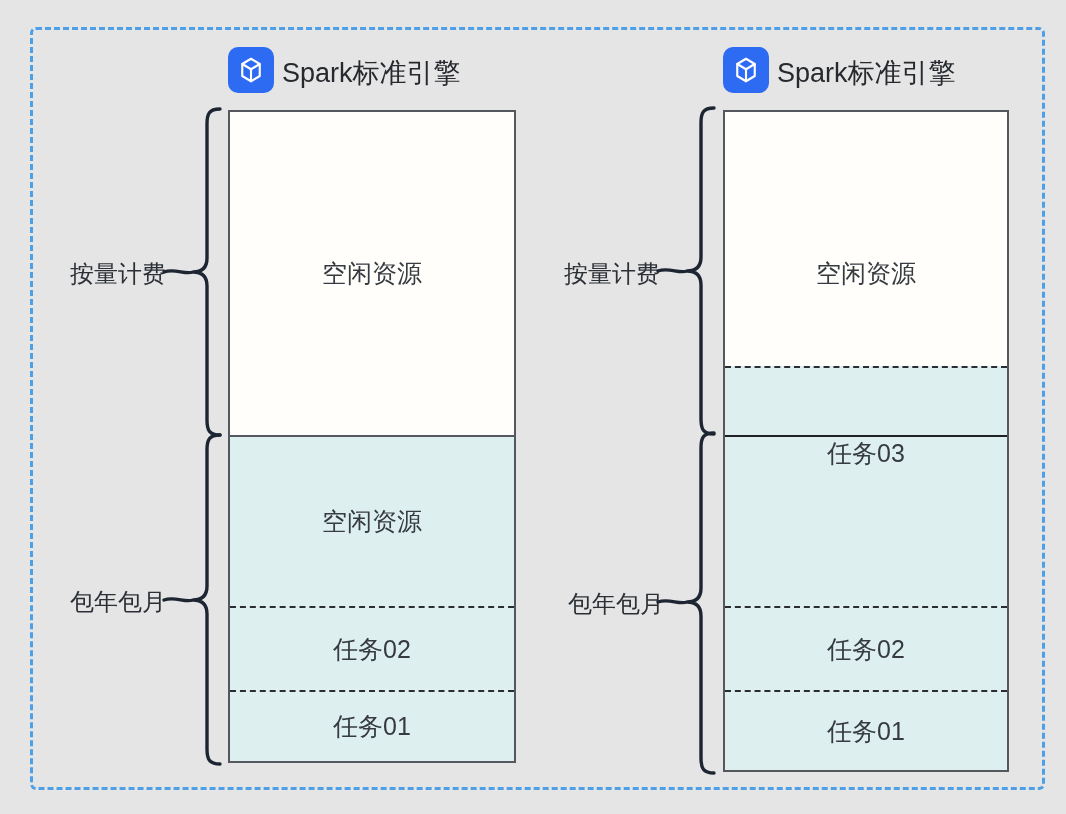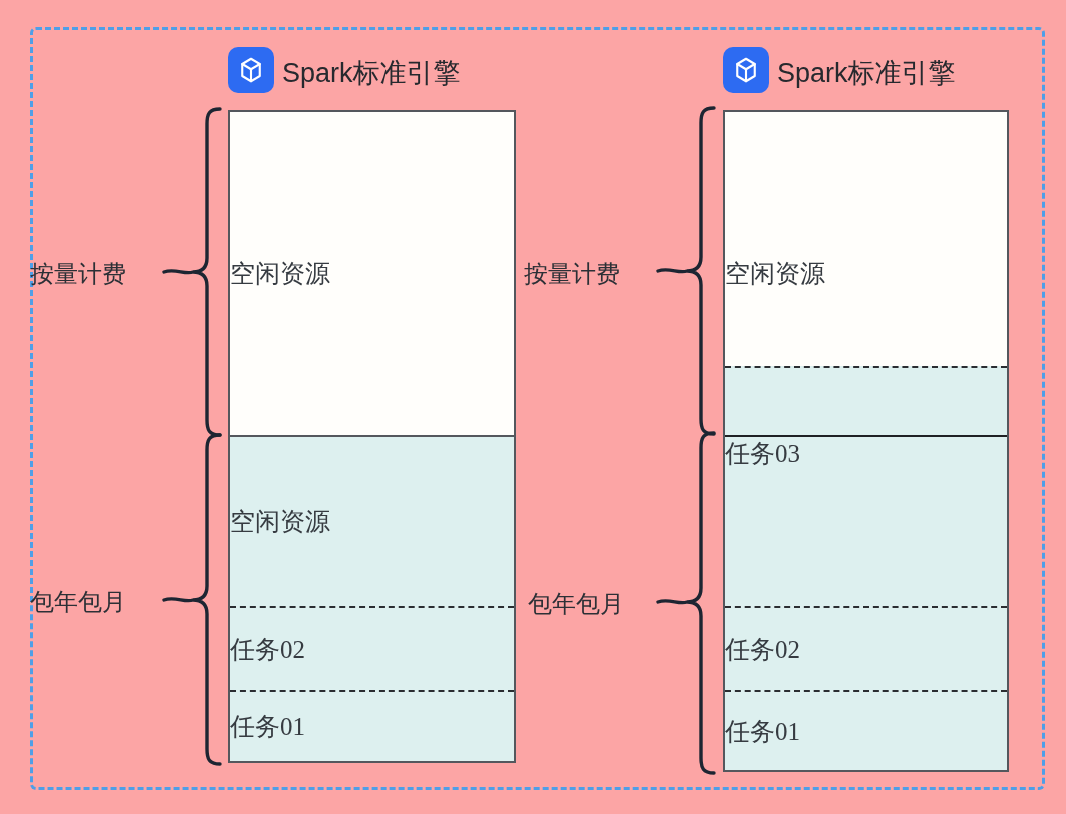--- a/index.html
+++ b/index.html
@@ -3,21 +3,21 @@
 <meta charset="utf-8">
 <style>
   html,body{margin:0;padding:0;}
   body{
     font-family:"Liberation Sans","DejaVu Sans",sans-serif;
     background:#fffdf7;
   }
   .canvas{
     position:relative;
     width:1066px;height:814px;
-    background:#fca5a5;
+    background:#e5e5e5;
     overflow:hidden;
   }
   .outer-border{
     position:absolute;
     left:30px;top:27px;width:1015px;height:763px;
     border:3px dashed #4d9fe8;
     border-radius:6px;
     box-sizing:border-box;
   }
   
@@ -36,40 +36,39 @@
   }
   
   .stack-rect{
     position:absolute;top:110px;
     border:2px solid #54575d;
     box-sizing:border-box;
     background:#fffefb;
   }
   .region{
     position:absolute;left:0;right:0;
-    display:flex;align-items:center;
+    display:flex;align-items:center;justify-content:center;
     box-sizing:border-box;
-    font-family:Liberation Serif, serif;
   }
   .block-text{
     font-size:25px;color:#363b41;
     white-space:nowrap;
   }
   .cyan{background:#ddf0ef;}
   .dash-top{border-top:2px dashed #2a2d31;}
   .solid-bottom-gray{border-bottom:2px solid #54575d;}
   .solid-line-dark{
     position:absolute;left:0;right:0;height:0;
     border-top:2px solid #1f2124;
   }
   
   .side-label{
     position:absolute;
     font-size:24px;color:#2c3036;
-    text-align:left;
+    text-align:right;
     white-space:nowrap;
   }
   .brace{position:absolute;}
 </style>
 </head>
 <body>
 
 <div class="canvas">
 
   <div class="outer-border"></div>

